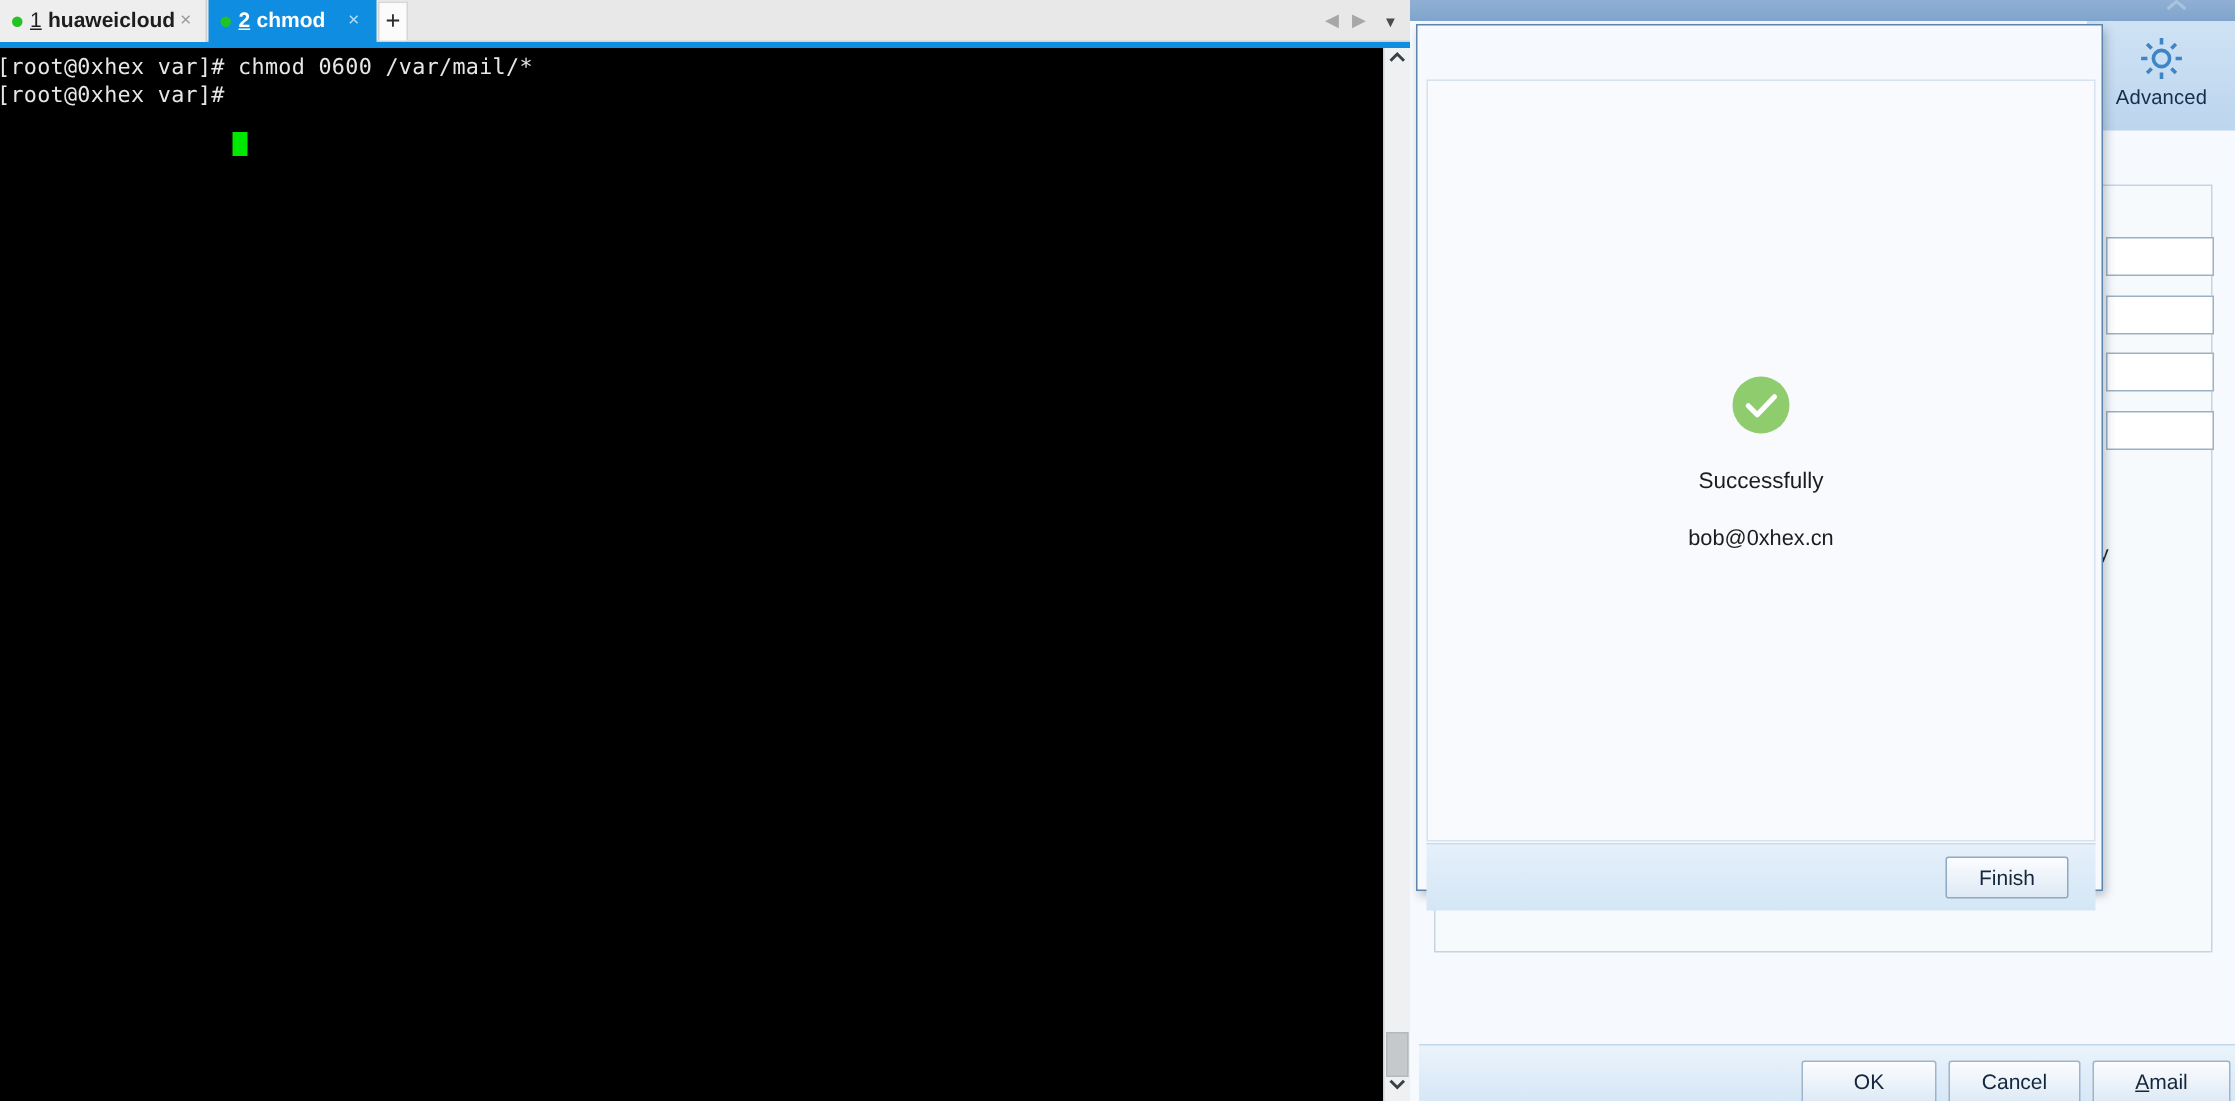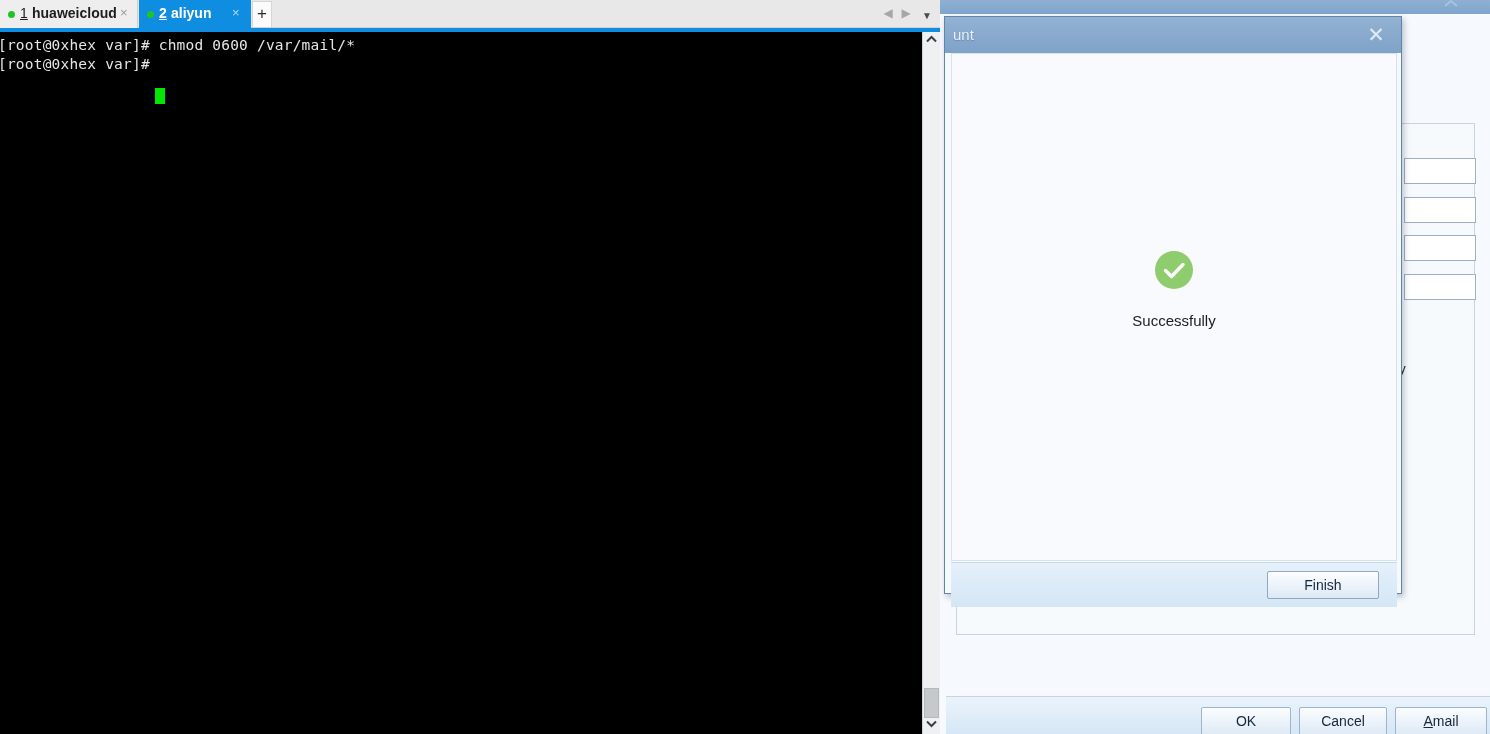--- a/index.html
+++ b/index.html
@@ -195,21 +195,21 @@
     position: absolute;
     left: 6px; top: 545px;
     width: 446px; height: 45px;
     background: linear-gradient(to bottom, #e5f0fa, #d4e6f6);
     border-top: 1px solid #c8d9e9;
     box-sizing: border-box;
   }
   .finish-btn {
     position: absolute;
     right: 18px; top: 8px;
-    width: 112px; height: 28px;
+    width: 82px; height: 28px;
     background: linear-gradient(to bottom, #fcfdff, #dde9f5);
     border: 1px solid #90a8c0;
     border-radius: 2px;
     font-size: 14px;
     color: #14273c;
     line-height: 26px;
     text-align: center;
     box-sizing: border-box;
     font-family: "Liberation Sans", sans-serif;
   }
@@ -378,49 +378,60 @@
 
   <div class="bg-window">
 
     <div class="bg-window-titlebar"></div>
     <div class="bg-collapse-chevron">
       <svg width="18" height="12" viewBox="0 0 18 12" aria-hidden="true">
         <path d="M3 8 L9 3 L15 8" fill="none" stroke="#a9c2dd" stroke-width="2"></path>
       </svg>
     </div>
 
+    <div class="ribbon">
+      <div class="ribbon-btn">
+        <span class="ribbon-icon">
+          <svg width="34" height="34" viewBox="0 0 34 34" aria-hidden="true">
+            <g fill="none" stroke="#3f85c6" stroke-width="2.4">
+              <circle cx="17" cy="17" r="5.4"></circle>
+              <path d="M17 3.4 v4.2 M17 26.4 v4.2 M3.4 17 h4.2 M26.4 17 h4.2
+                       M7.4 7.4 l3 3 M23.6 23.6 l3 3 M26.6 7.4 l-3 3 M10.4 23.6 l-3 3"></path>
+            </g>
+          </svg>
+        </span>
+        <span class="ribbon-label">Advanced</span>
+      </div>
+    </div>
 
     <div class="settings-group"></div>
     <div class="settings-field sf1"></div>
     <div class="settings-field sf2"></div>
     <div class="settings-field sf3"></div>
     <div class="settings-field sf4"></div>
     <div class="settings-frag-text">ly</div>
 
     <div class="bg-buttonbar"></div>
     <div class="winbtn ok">OK</div>
     <div class="winbtn cancel">Cancel</div>
     <div class="winbtn apply"><span class="u">A</span><span>mail</span></div>
   </div>
 
   <div class="modal">
-    <div class="modal-titlebar">
-      <div class="modal-title">unt</div>
-      <div class="modal-close">✕</div>
-    </div>
 
     <div class="modal-body">
       <div class="success-wrap">
         <span class="success-icon">
           <svg width="40" height="40" viewBox="0 0 40 40" aria-hidden="true">
             <circle cx="20" cy="20" r="19" fill="#8fcc6e"></circle>
             <path d="M11.5 20.5 L17.5 26.5 L29 14.5" fill="none" stroke="#ffffff" stroke-width="3.4" stroke-linecap="round" stroke-linejoin="round"></path>
           </svg>
         </span>
         <div class="success-title">Successfully</div>
+        <div class="success-email">bob@0xhex.cn</div>
       </div>
     </div>
 
     <div class="modal-footer">
       <div class="finish-btn">Finish</div>
     </div>
   </div>
 
   <div class="term-window">
 
@@ -429,21 +440,21 @@
       <div class="tab tab-inactive tab1">
         <span class="dot"></span>
         <span class="num">1</span>
         <span class="tname">huaweicloud</span>
         <span class="tclose">×</span>
       </div>
 
       <div class="tab tab-active tab2">
         <span class="dot"></span>
         <span class="num">2</span>
-        <span class="tname">aliyun</span>
+        <span class="tname">chmod</span>
         <span class="tclose">×</span>
       </div>
 
       <div class="tab-new">+</div>
 
       <div class="tabbar-nav">
         <span class="tnav prev">◀</span>
         <span class="tnav next">▶</span>
         <span class="tnav drop">▼</span>
       </div>

